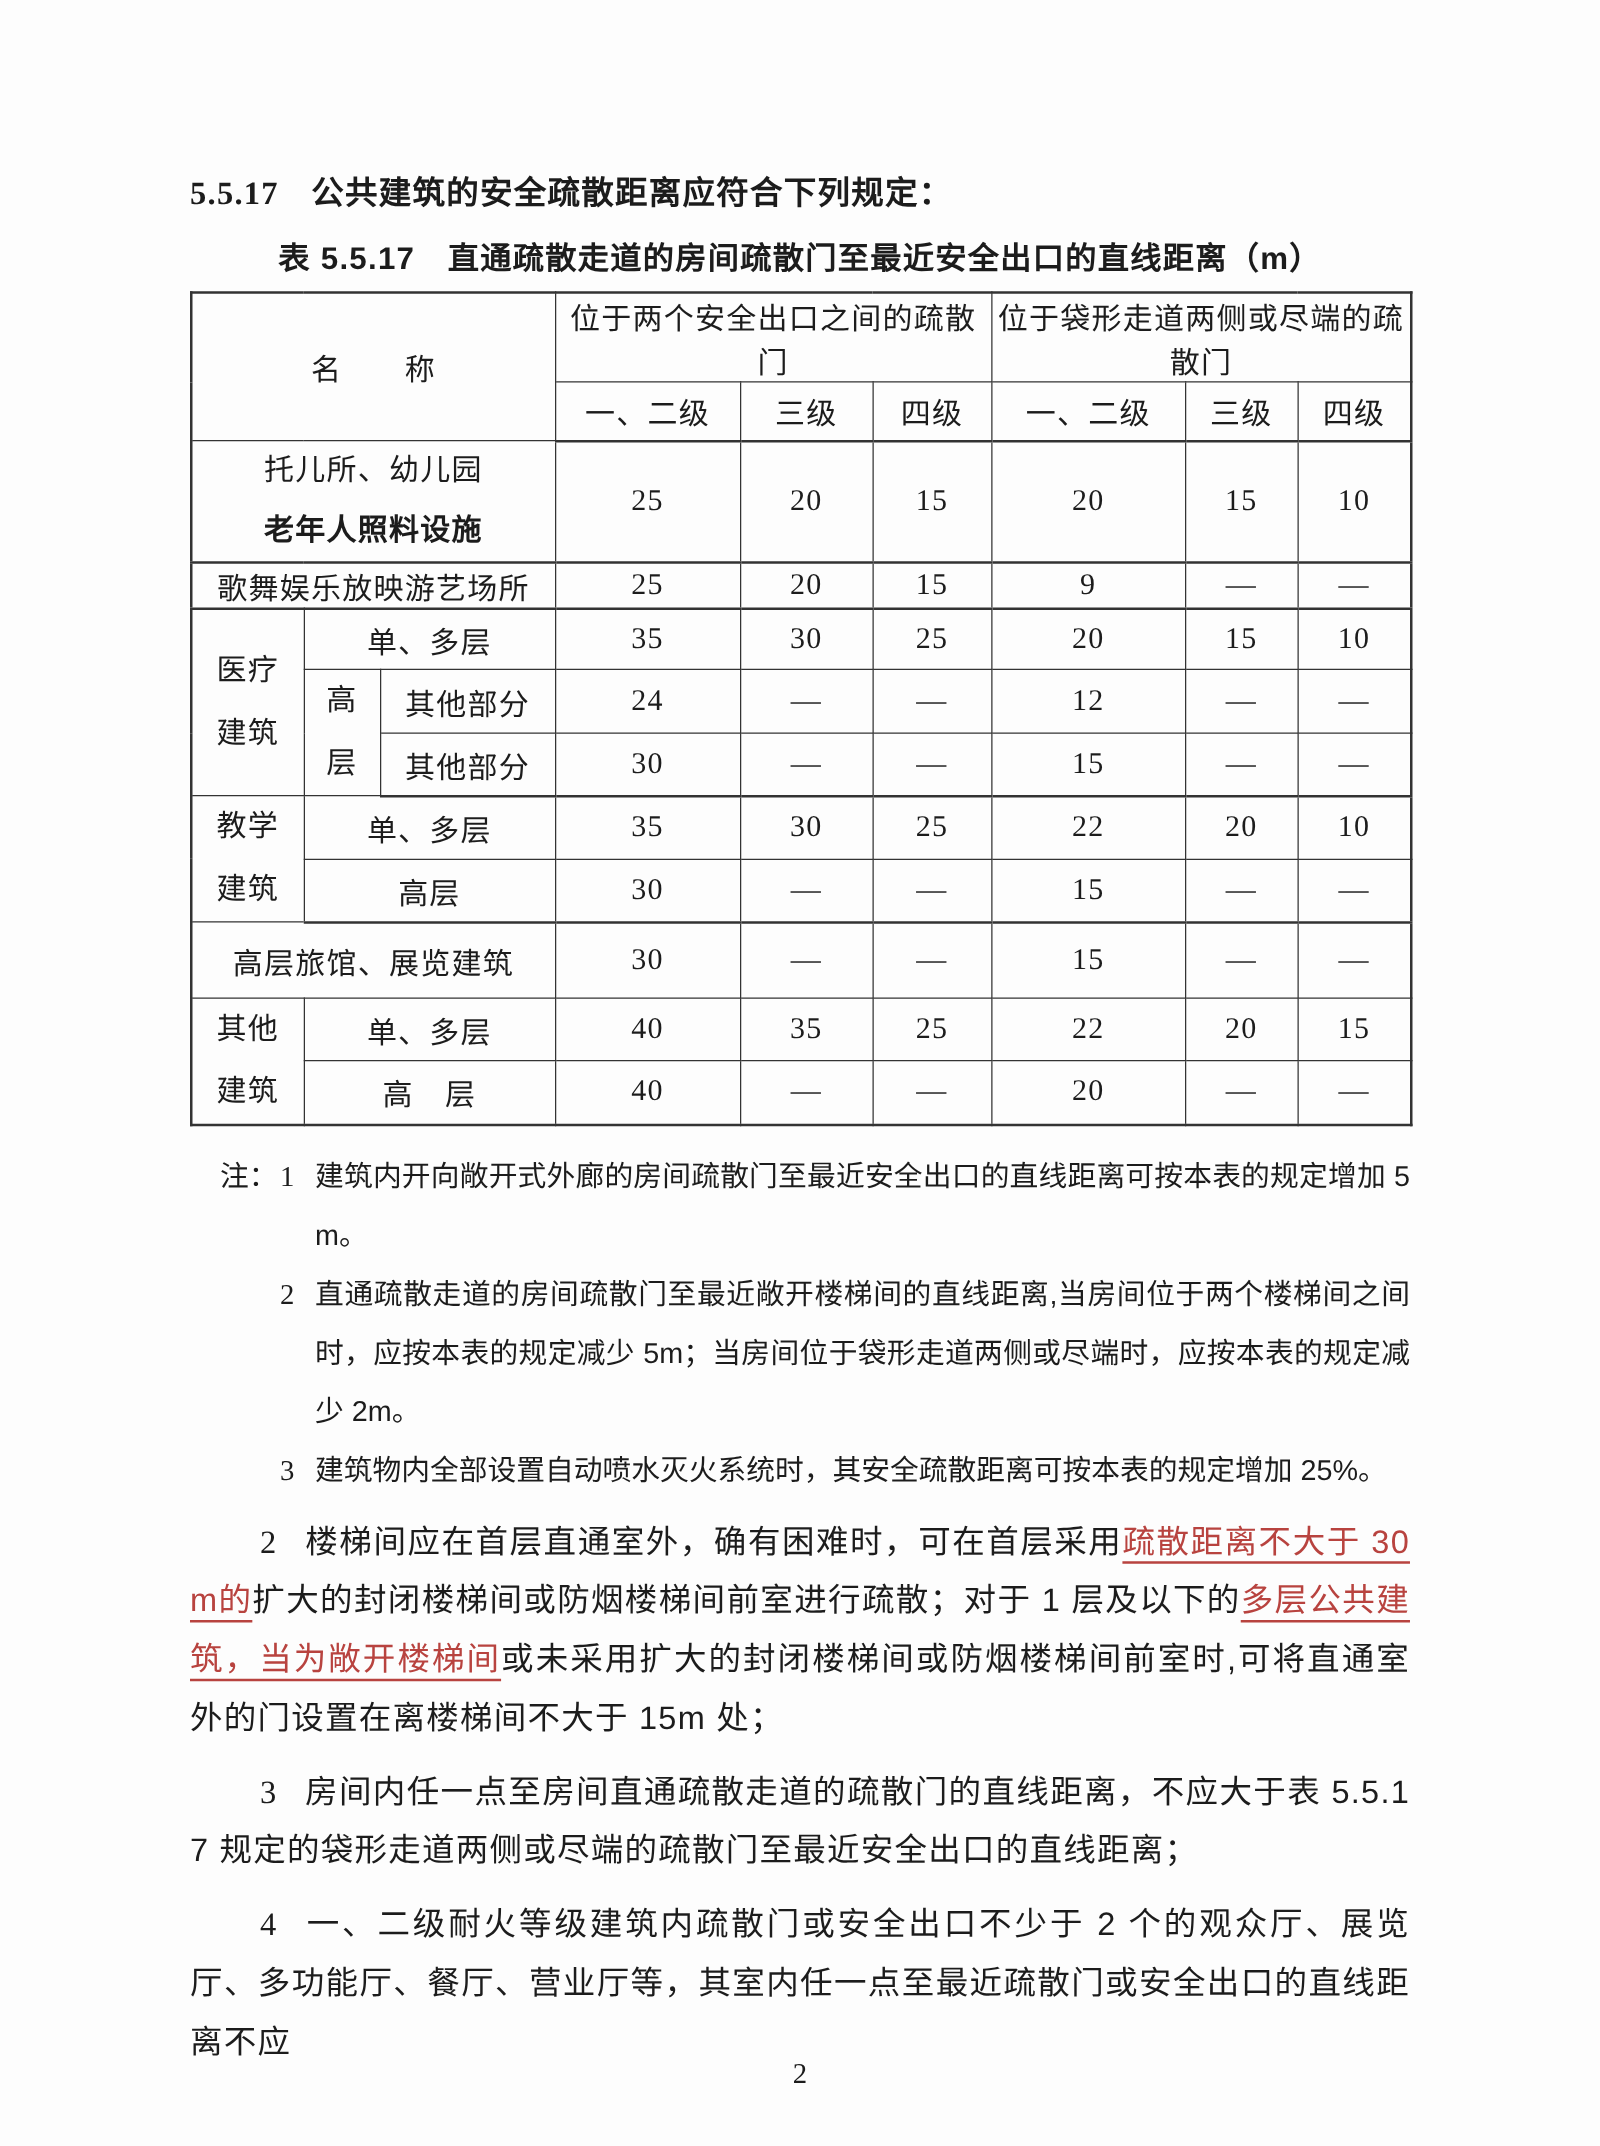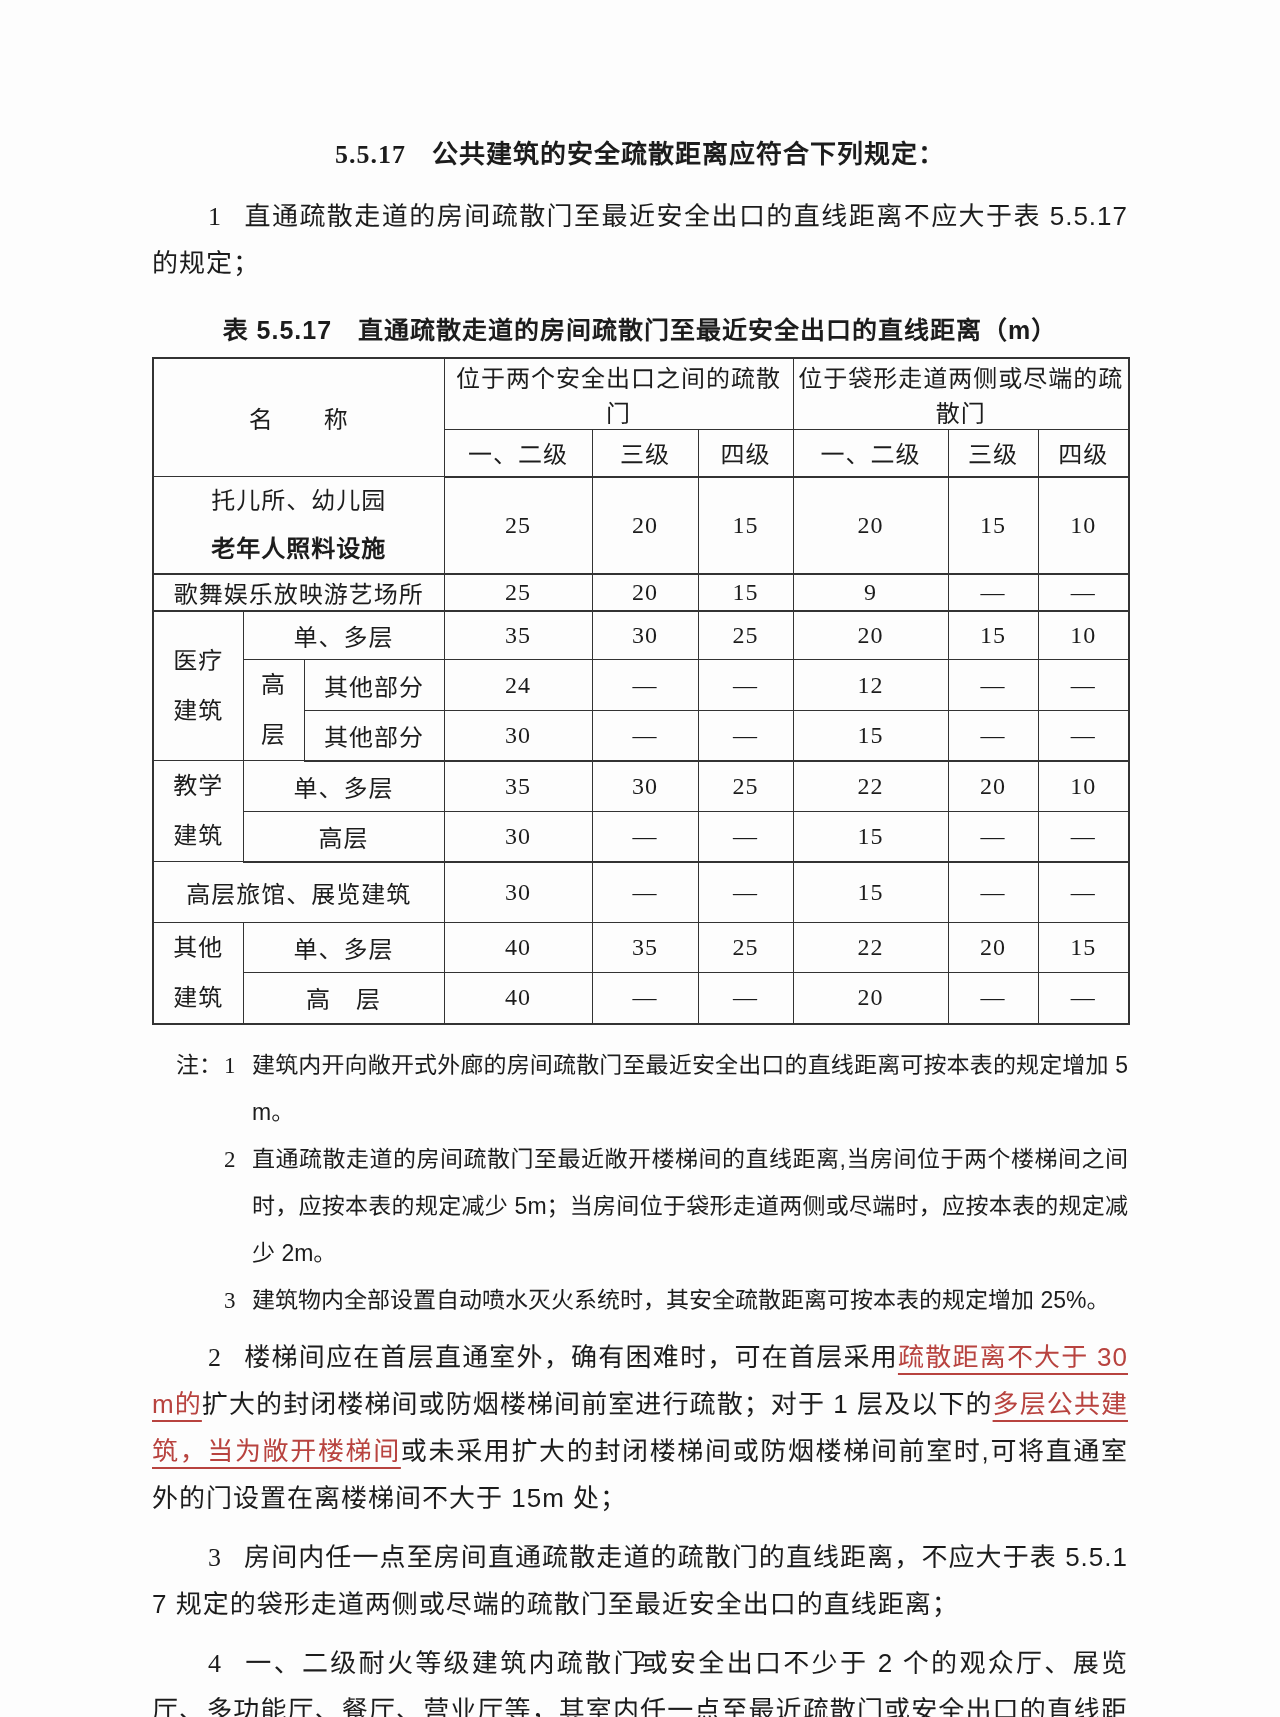--- a/index.html
+++ b/index.html
@@ -9,33 +9,33 @@
     --bg:#fdfdfd;
   }
   *{margin:0;padding:0;box-sizing:border-box;}
   html,body{background:#e8e8e8;}
   body{
     width:1280px;height:1717px;position:relative;overflow:hidden;
     font-family:"Liberation Sans",sans-serif;color:var(--text);background:var(--bg);
   }
   .content{position:absolute;left:152px;top:0;width:976px;}
 
-  .sec-heading{margin-top:136px;font-size:26px;font-weight:700;line-height:36px;letter-spacing:1px;text-align:center;}
+  .sec-heading{margin-top:136px;font-size:26px;font-weight:700;line-height:36px;letter-spacing:1px;}
   .sec-heading .code{margin-right:26px;font-family:"Liberation Serif",serif;}
 
   .para{font-size:26px;line-height:47px;text-align:justify;word-break:break-all;letter-spacing:1px;}
   .para .pnum{font-family:"Liberation Serif",serif;padding-right:22px;}
   .indent{text-indent:56px;}
   #p1{margin-top:20px;}
   #p2{margin-top:10px;}
   #p3{margin-top:12px;}
   #p4{margin-top:12px;}
   .red-ins{color:var(--red);text-decoration:underline;text-underline-offset:7px;text-decoration-thickness:2px;}
 
-  .table-title{margin-top:23px;font-size:25px;font-weight:700;text-align:center;letter-spacing:1px;}
+  .table-title{margin-top:13px;font-size:25px;font-weight:700;text-align:center;letter-spacing:1px;}
 
   table.spec{border-collapse:collapse;width:976px;margin-top:11px;table-layout:fixed;}
   table.spec td{border:1px solid var(--border);text-align:center;vertical-align:middle;
     font-size:24px;letter-spacing:1px;overflow:hidden;}
   table.spec{border:2px solid var(--border);}
   tr.sep-bottom td{border-bottom-width:2px;text-align:center;}
   td.num{font-family:"Liberation Serif",serif;font-size:25px;letter-spacing:0;}
   td.vlabel{white-space:pre-line;line-height:50px;}
   .r-h1{height:51px;} .r-h2{height:47px;} .r-nursery{height:97px;} .r-ent{height:31px;}
   .r-med1{height:49px;} .r-ward{height:48px;} .r-medo{height:47px;}
@@ -54,23 +54,20 @@
 </style>
 </head>
 <body>
 
 <div class="content">
 
   <div class="sec-heading">
     <span class="code">5.5.17</span><span>公共建筑的安全疏散距离应符合下列规定：</span>
   </div>
 
-  <p class="para indent" id="p1">
-    <span class="pnum">1</span><span>直通疏散走道的房间疏散门至最近安全出口的直线距离不应大于表 5.5.17 的规定；</span>
-  </p>
 
   <div class="table-title">表 5.5.17　直通疏散走道的房间疏散门至最近安全出口的直线距离（m）</div>
 
   <table class="spec">
     <colgroup>
       <col style="width:90px">
         <col style="width:61px">
         <col style="width:140px">
       <col style="width:148px">
         <col style="width:106px">

